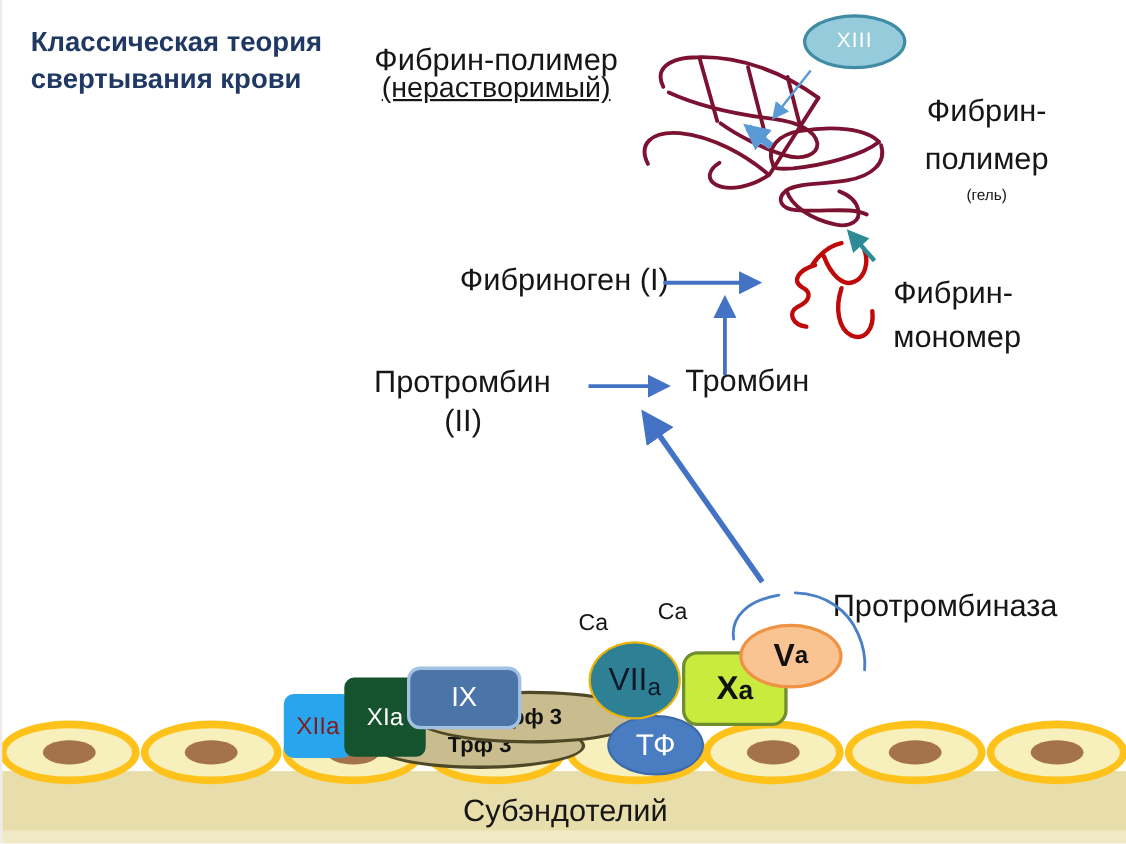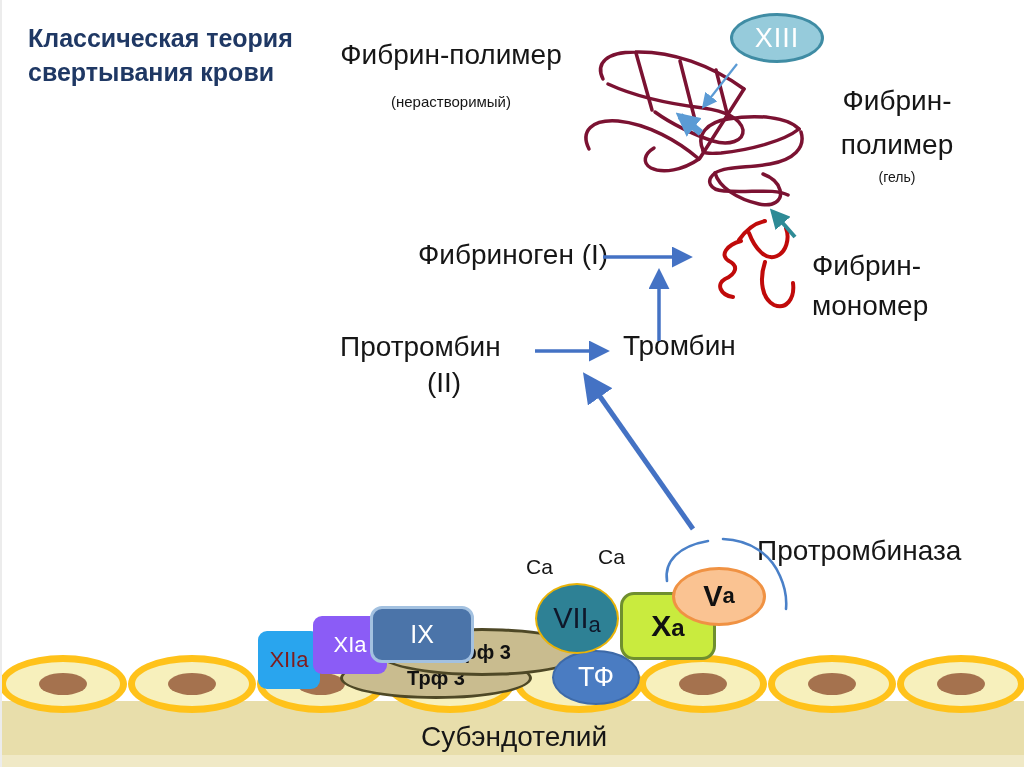--- a/index.html
+++ b/index.html
@@ -5,27 +5,27 @@
   html,body{margin:0;padding:0;background:#fff;}
   .stage{position:relative;width:1024px;height:767px;background:#ffffff;overflow:hidden;
          font-family:"Liberation Sans",sans-serif;border-left:2px solid #ececec;box-sizing:border-box;}
   .t{position:absolute;color:#161616;font-size:28px;white-space:nowrap;line-height:1.1;}
   .tc{text-align:center;}
   .title{position:absolute;left:26px;top:22px;font-size:25px;font-weight:bold;color:#1F3864;line-height:1.35;}
   .shape{position:absolute;display:flex;align-items:center;justify-content:center;box-sizing:border-box;}
   .ell{border-radius:50%;}
   
   .xiii{left:728px;top:13px;width:94px;height:50px;background:#96CBDB;border:3px solid #3F8CA4;
-        color:#fff;font-size:27px;letter-spacing:1px;}
+        color:#fff;font-size:19px;letter-spacing:1px;}
   .trf3b{left:338px;top:657px;width:192px;height:42px;background:#C9BC8F;border:3px solid #4E4826;
          color:#111;font-size:20px;font-weight:bold;}
   .trf3t{left:374px;top:628px;width:212px;height:48px;background:#C9BC8F;border:3px solid #4E4826;
          color:#111;font-size:20px;font-weight:bold;}
   .xiia{left:256px;top:631px;width:62px;height:58px;background:#29A5EE;border-radius:9px;color:#7f1d1d;font-size:22px;}
-  .xia{left:311px;top:616px;width:74px;height:58px;background:#8b5cf6;border-radius:9px;color:#fff;font-size:22px;}
+  .xia{left:311px;top:616px;width:74px;height:72px;background:#14532d;border-radius:9px;color:#fff;font-size:22px;}
   .ix{left:368px;top:606px;width:104px;height:57px;background:#4B74A9;border:3px solid #A3C1E0;
       border-radius:12px;color:#fff;font-size:25px;}
   .tf{left:550px;top:650px;width:88px;height:55px;background:#4A7CC2;border:2px solid #3E6AA8;color:#fff;font-size:27px;}
   .viia{left:533px;top:583px;width:84px;height:71px;background:#2E8195;border:2px solid #eab308;color:#0f172a;}
   .xa{left:618px;top:592px;width:96px;height:68px;background:#C9EB3E;border:3px solid #6F8F2F;
       border-radius:14px;color:#111;font-weight:bold;}
   .va{left:670px;top:567px;width:94px;height:59px;background:#FAC392;border:3px solid #F09243;
       color:#111;font-weight:bold;}
   .big{font-size:29px;}
   .small{font-size:22px;align-self:flex-end;padding-bottom:14px;}
@@ -103,32 +103,32 @@
     <span class="big">V</span>
       <span class="small">a</span>
   </div>
 
   <div class="title">
     <div>Классическая теория</div>
     <div>свертывания крови</div>
   </div>
 
   <div class="t tc" style="left:318px;top:40px;width:262px;">Фибрин-полимер</div>
-  <div class="t tc" style="left:318px;top:94px;width:262px;font-size:15px;">(нерастворимый)</div>
+  <div class="t tc" style="left:318px;top:65px;width:262px;font-size:26px;text-decoration:underline;">(нерастворимый)</div>
 
   <div class="t tc" style="left:815px;top:86px;width:160px;">Фибрин-</div>
   <div class="t tc" style="left:815px;top:130px;width:160px;">полимер</div>
   <div class="t tc" style="left:815px;top:170px;width:160px;font-size:14px;">(гель)</div>
 
   <div class="t" style="left:380px;top:240px;margin-left:36px;">Фибриноген (I)</div>
   <div class="t" style="left:810px;top:251px;">Фибрин-</div>
   <div class="t" style="left:810px;top:291px;">мономер</div>
 
   <div class="t" style="left:338px;top:332px;">Протромбин</div>
-  <div class="t tc" style="left:349px;top:368px;width:186px;">(II)</div>
+  <div class="t tc" style="left:326px;top:368px;width:186px;">(II)</div>
   <div class="t" style="left:621px;top:331px;">Тромбин</div>
 
   <div class="t" style="left:755px;top:536px;">Протромбиназа</div>
   <div class="t" style="left:524px;top:555px;font-size:21px;">Ca</div>
   <div class="t" style="left:596px;top:545px;font-size:21px;">Ca</div>
 
   <div class="t tc" style="left:362px;top:722px;width:300px;">Субэндотелий</div>
 
   <div class="shape ell xiii">
     <span>XIII</span>

